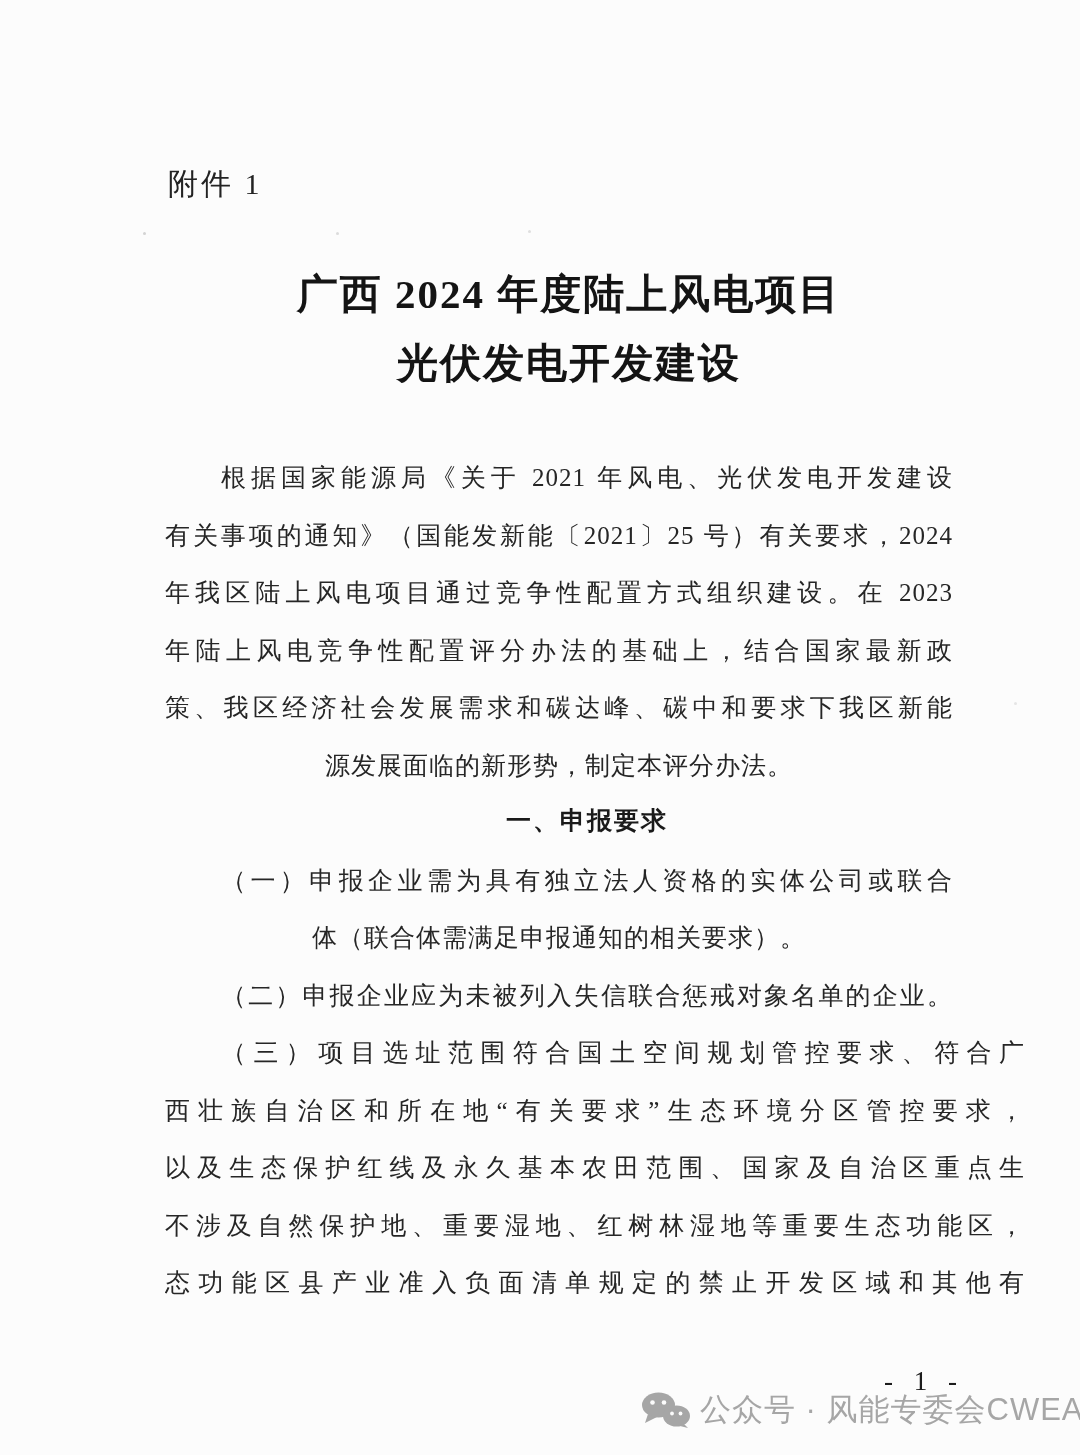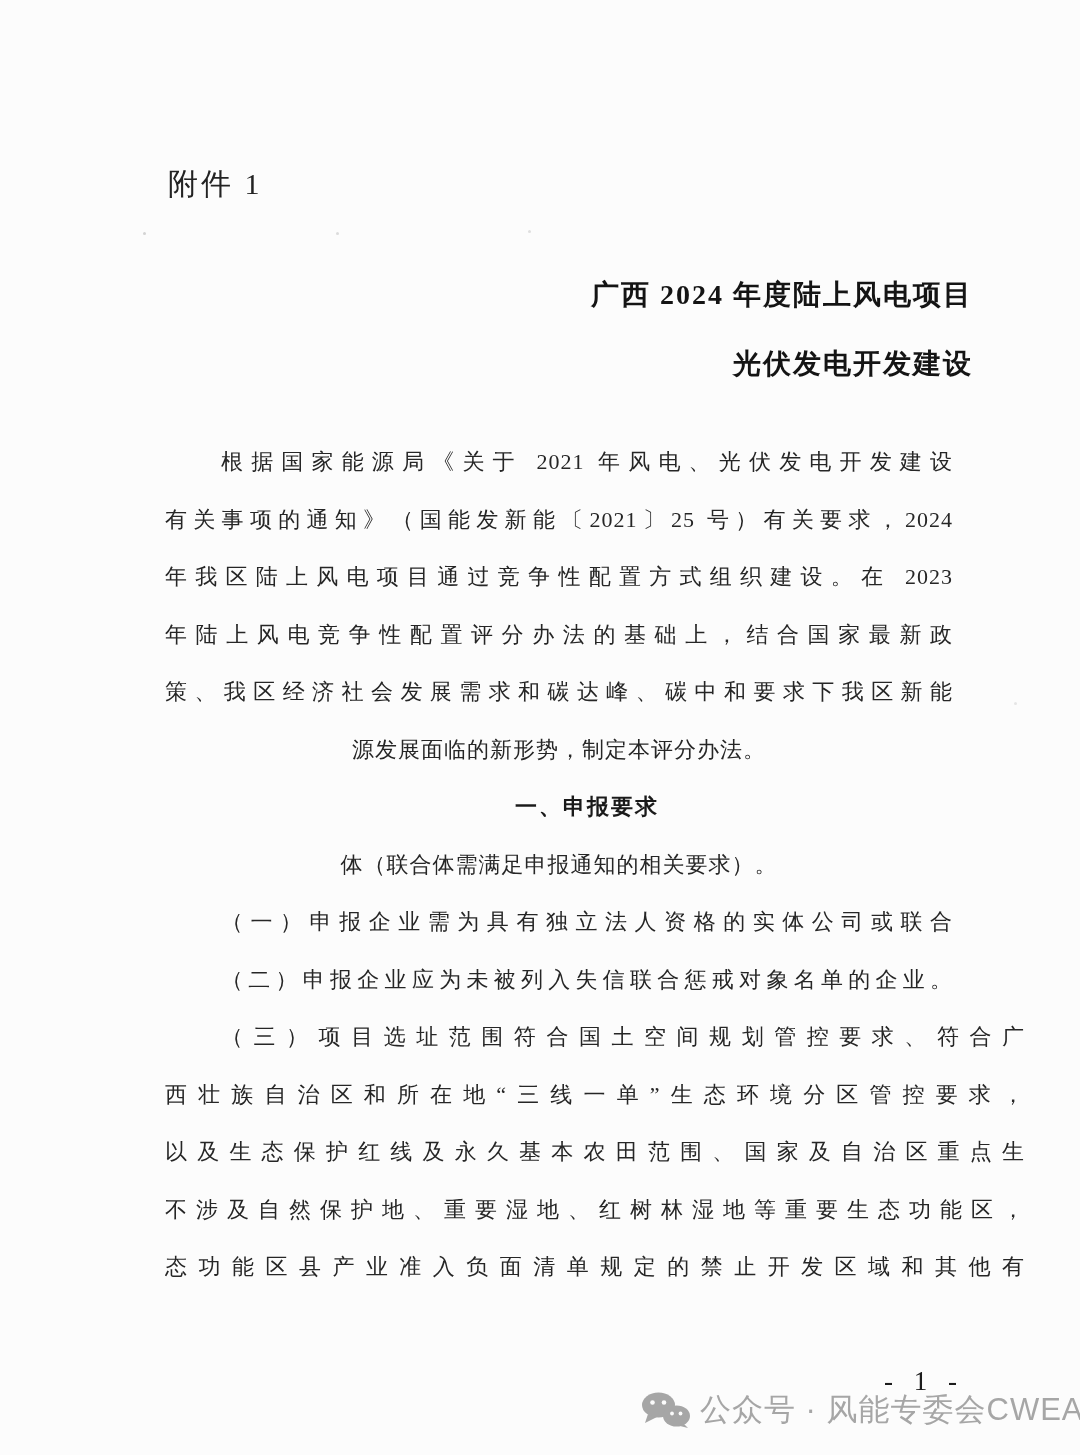--- a/index.html
+++ b/index.html
@@ -30,52 +30,52 @@
     position: absolute;
     left: 168px; top: 164px;
     font-size: 30px;
     letter-spacing: 3px;
     color: #232323;
   }
   .doc-title {
     position: absolute;
     left: 165px; top: 260px;
     width: 808px;
-    text-align: right;
+    text-align: center;
     font-weight: bold;
-    font-size: 28px;
+    font-size: 41px;
     line-height: 69px;
     letter-spacing: 2px;
     color: #141414;
   }
   .body-block {
     position: absolute;
-    left: 165px; top: 433px;
+    left: 165px; top: 449px;
     width: 788px;
-    font-size: 22px;
+    font-size: 25px;
     color: #262626;
   }
   .line {
     width: 788px;
     height: 57.5px;
     line-height: 57.5px;
     overflow: hidden;
     white-space: normal;
     letter-spacing: 1px;
     text-align: center;
   }
   .jfull {
     text-align: justify;
     text-align-last: justify;
   }
   .indent { text-indent: 56px; }
   .wide { width: 860px; }
   .bold-head {
     font-weight: bold;
-    font-family: Liberation Serif, serif;
+    font-family: Liberation Mono, monospace;
     letter-spacing: 2px;
     color: #1a1a1a;
   }
   .page-number {
     position: absolute;
     left: 884px; top: 1366px;
     font-size: 27px;
     letter-spacing: 7px;
     color: #1c1c1c;
     z-index: 2;
@@ -112,25 +112,25 @@
   </div>
 
   <div class="body-block">
     <div class="line indent jfull">根据国家能源局《关于 2021 年风电、光伏发电开发建设</div>
     <div class="line jfull">有关事项的通知》（国能发新能〔2021〕25 号）有关要求，2024</div>
     <div class="line jfull">年我区陆上风电项目通过竞争性配置方式组织建设。在 2023</div>
     <div class="line jfull">年陆上风电竞争性配置评分办法的基础上，结合国家最新政</div>
     <div class="line jfull">策、我区经济社会发展需求和碳达峰、碳中和要求下我区新能</div>
     <div class="line">源发展面临的新形势，制定本评分办法。</div>
     <div class="line indent bold-head">一、申报要求</div>
+    <div class="line indent jfull">（一）申报企业需为具有独立法人资格的实体公司或联合</div>
     <div class="line">体（联合体需满足申报通知的相关要求）。</div>
-    <div class="line indent jfull">（一）申报企业需为具有独立法人资格的实体公司或联合</div>
     <div class="line indent jfull">（二）申报企业应为未被列入失信联合惩戒对象名单的企业。</div>
     <div class="line indent jfull wide">（三）项目选址范围符合国土空间规划管控要求、符合广</div>
-    <div class="line jfull wide">西壮族自治区和所在地“三线一单”生态环境分区管控要求，</div>
+    <div class="line jfull wide">西壮族自治区和所在地“有关要求”生态环境分区管控要求，</div>
     <div class="line jfull wide">以及生态保护红线及永久基本农田范围、国家及自治区重点生</div>
     <div class="line jfull wide">不涉及自然保护地、重要湿地、红树林湿地等重要生态功能区，</div>
     <div class="line jfull wide">态功能区县产业准入负面清单规定的禁止开发区域和其他有</div>
   </div>
 
   <div class="page-number">- 1 -</div>
 
   <div class="watermark">
     <svg class="wechat-icon" width="50" height="36" viewBox="0 0 50 36" xmlns="http://www.w3.org/2000/svg">
       <ellipse cx="17.5" cy="13" rx="16.5" ry="12.5" fill="#a6a6a6"></ellipse>

